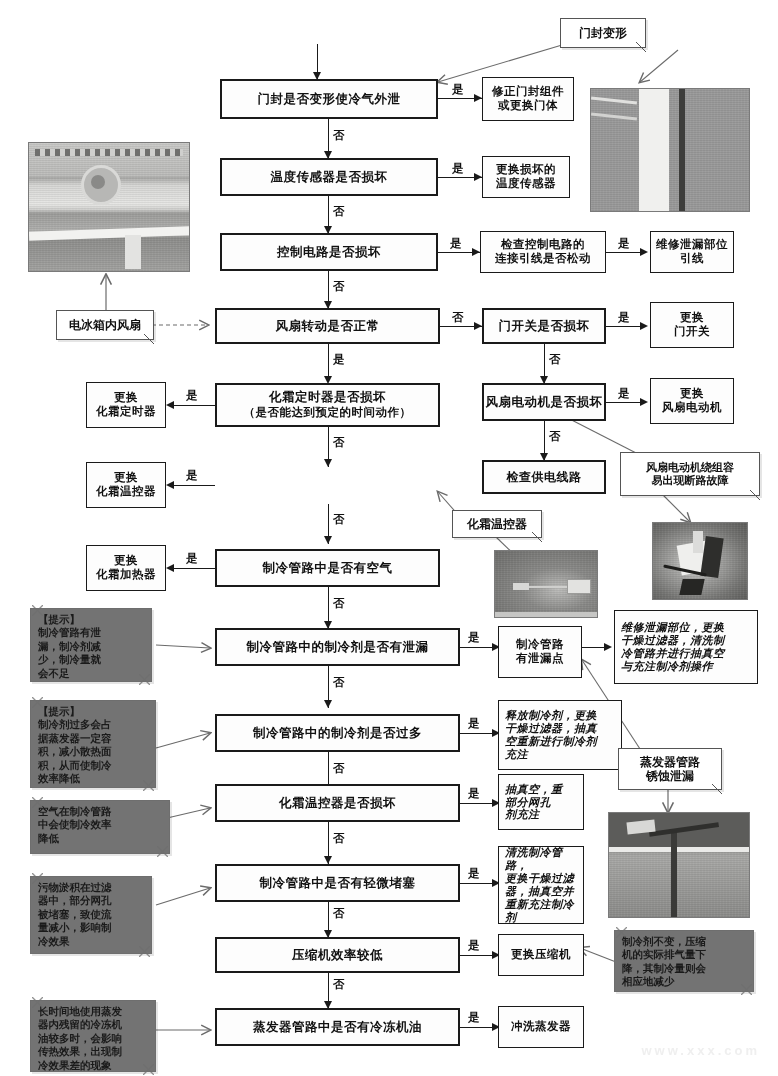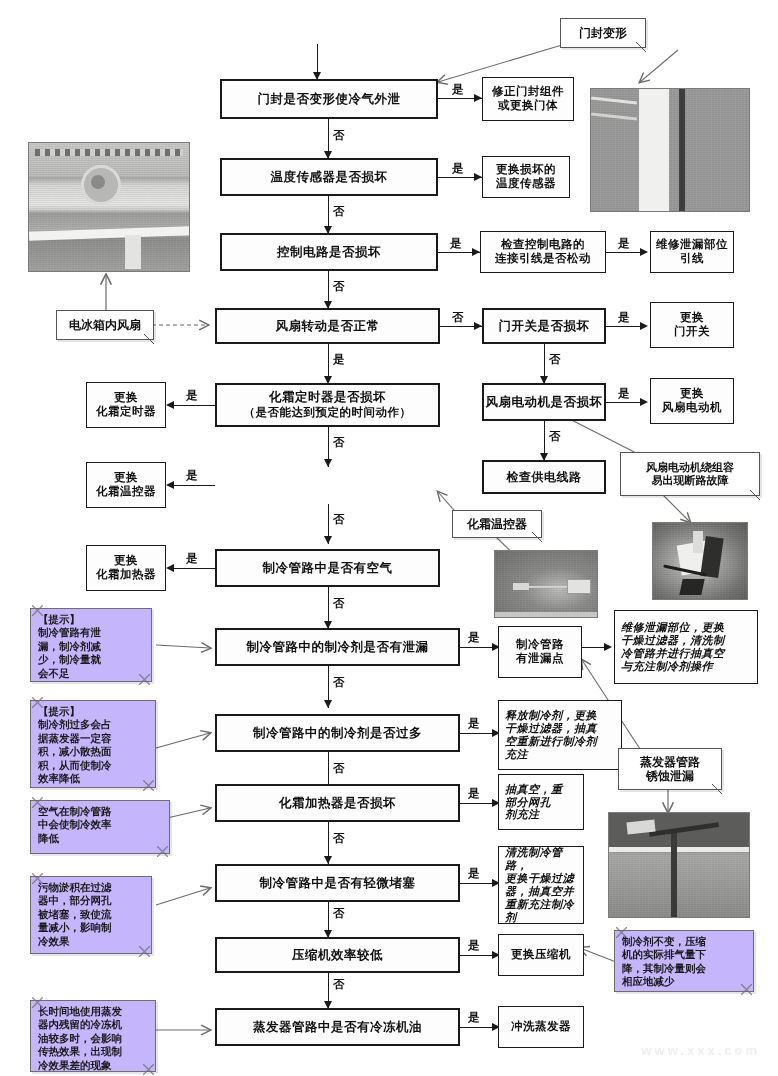--- a/index.html
+++ b/index.html
@@ -52,21 +52,21 @@
     font-size:11.5px;
     padding:2px 3px;
   }
   .action.left-align{ text-align:left; justify-content:flex-start;font-style:italic; }
 
   
   .callout{
     position:absolute;
     box-sizing:border-box;
     border:1.4px solid #6e6e6e;
-    background:#c4b5fd;
+    background:#737373;
     color:#1a1a1a;
     font-size:11px;
     font-weight:bold;
     line-height:1.28;
     padding:4px 7px;
     text-align:left;
     box-shadow:2px 2px 0 rgba(0,0,0,.10);
   }
   .callout.tipbox{ font-size:10.5px; letter-spacing:0; }
   
@@ -419,21 +419,21 @@
   <div class="lbl" style="left:468px;top:718px;">是</div>
   <div class="node action left-align" style="left:498px;top:700px;width:124px;height:70px;white-space:pre-line;font-size:11px;padding-left:6px;">释放制冷剂，更换
 干燥过滤器，抽真
 空重新进行制冷剂
 充注</div>
 
   <div class="ln lnv" style="left:328px;top:752px;height:42px;"></div>
   <div class="arrow down" style="left:324px;top:786px;"></div>
   <div class="lbl" style="left:333px;top:763px;">否</div>
 
-  <div class="node box" style="left:215px;top:784px;width:245px;height:38px;">化霜加热器是否损坏</div>
+  <div class="node box" style="left:215px;top:784px;width:245px;height:38px;">化霜温控器是否损坏</div>
   <div class="ln lnh" style="left:460px;top:803px;width:38px;"></div>
   <div class="arrow right" style="left:492px;top:799px;"></div>
   <div class="lbl" style="left:468px;top:788px;">是</div>
   <div class="node action left-align" style="left:498px;top:774px;width:86px;height:56px;white-space:pre-line;font-size:11px;padding-left:6px;">抽真空，重
 部分网孔
 剂充注</div>
 
   <div class="ln lnv" style="left:328px;top:822px;height:42px;"></div>
   <div class="arrow down" style="left:324px;top:856px;"></div>
   <div class="lbl" style="left:333px;top:833px;">否</div>

